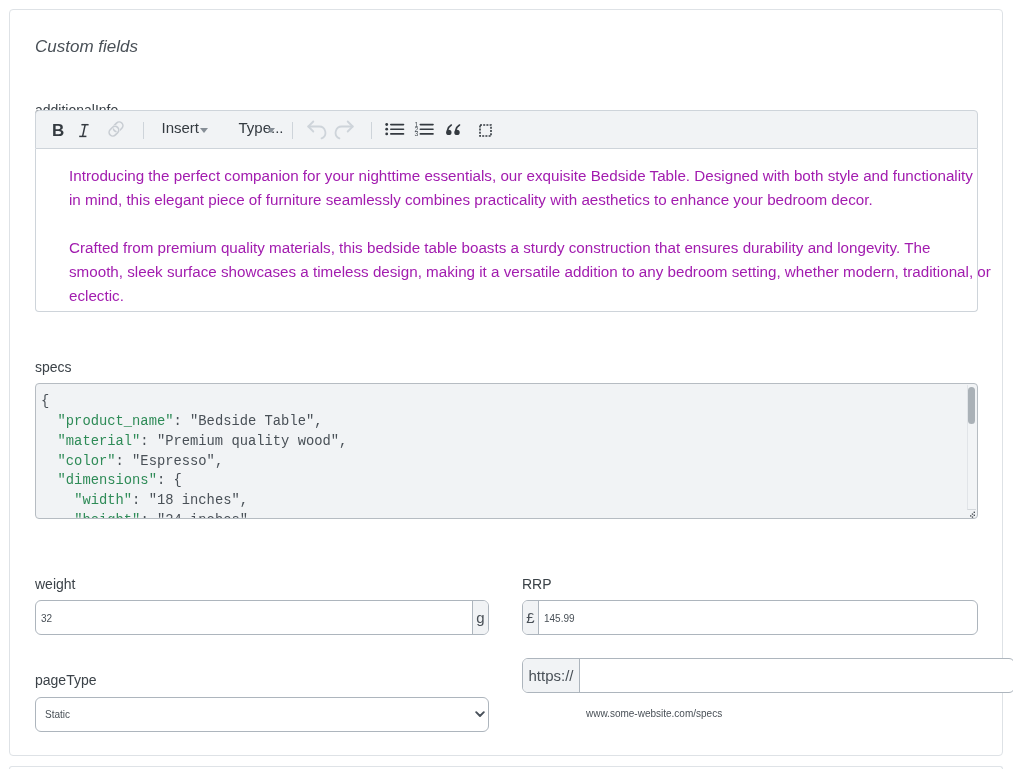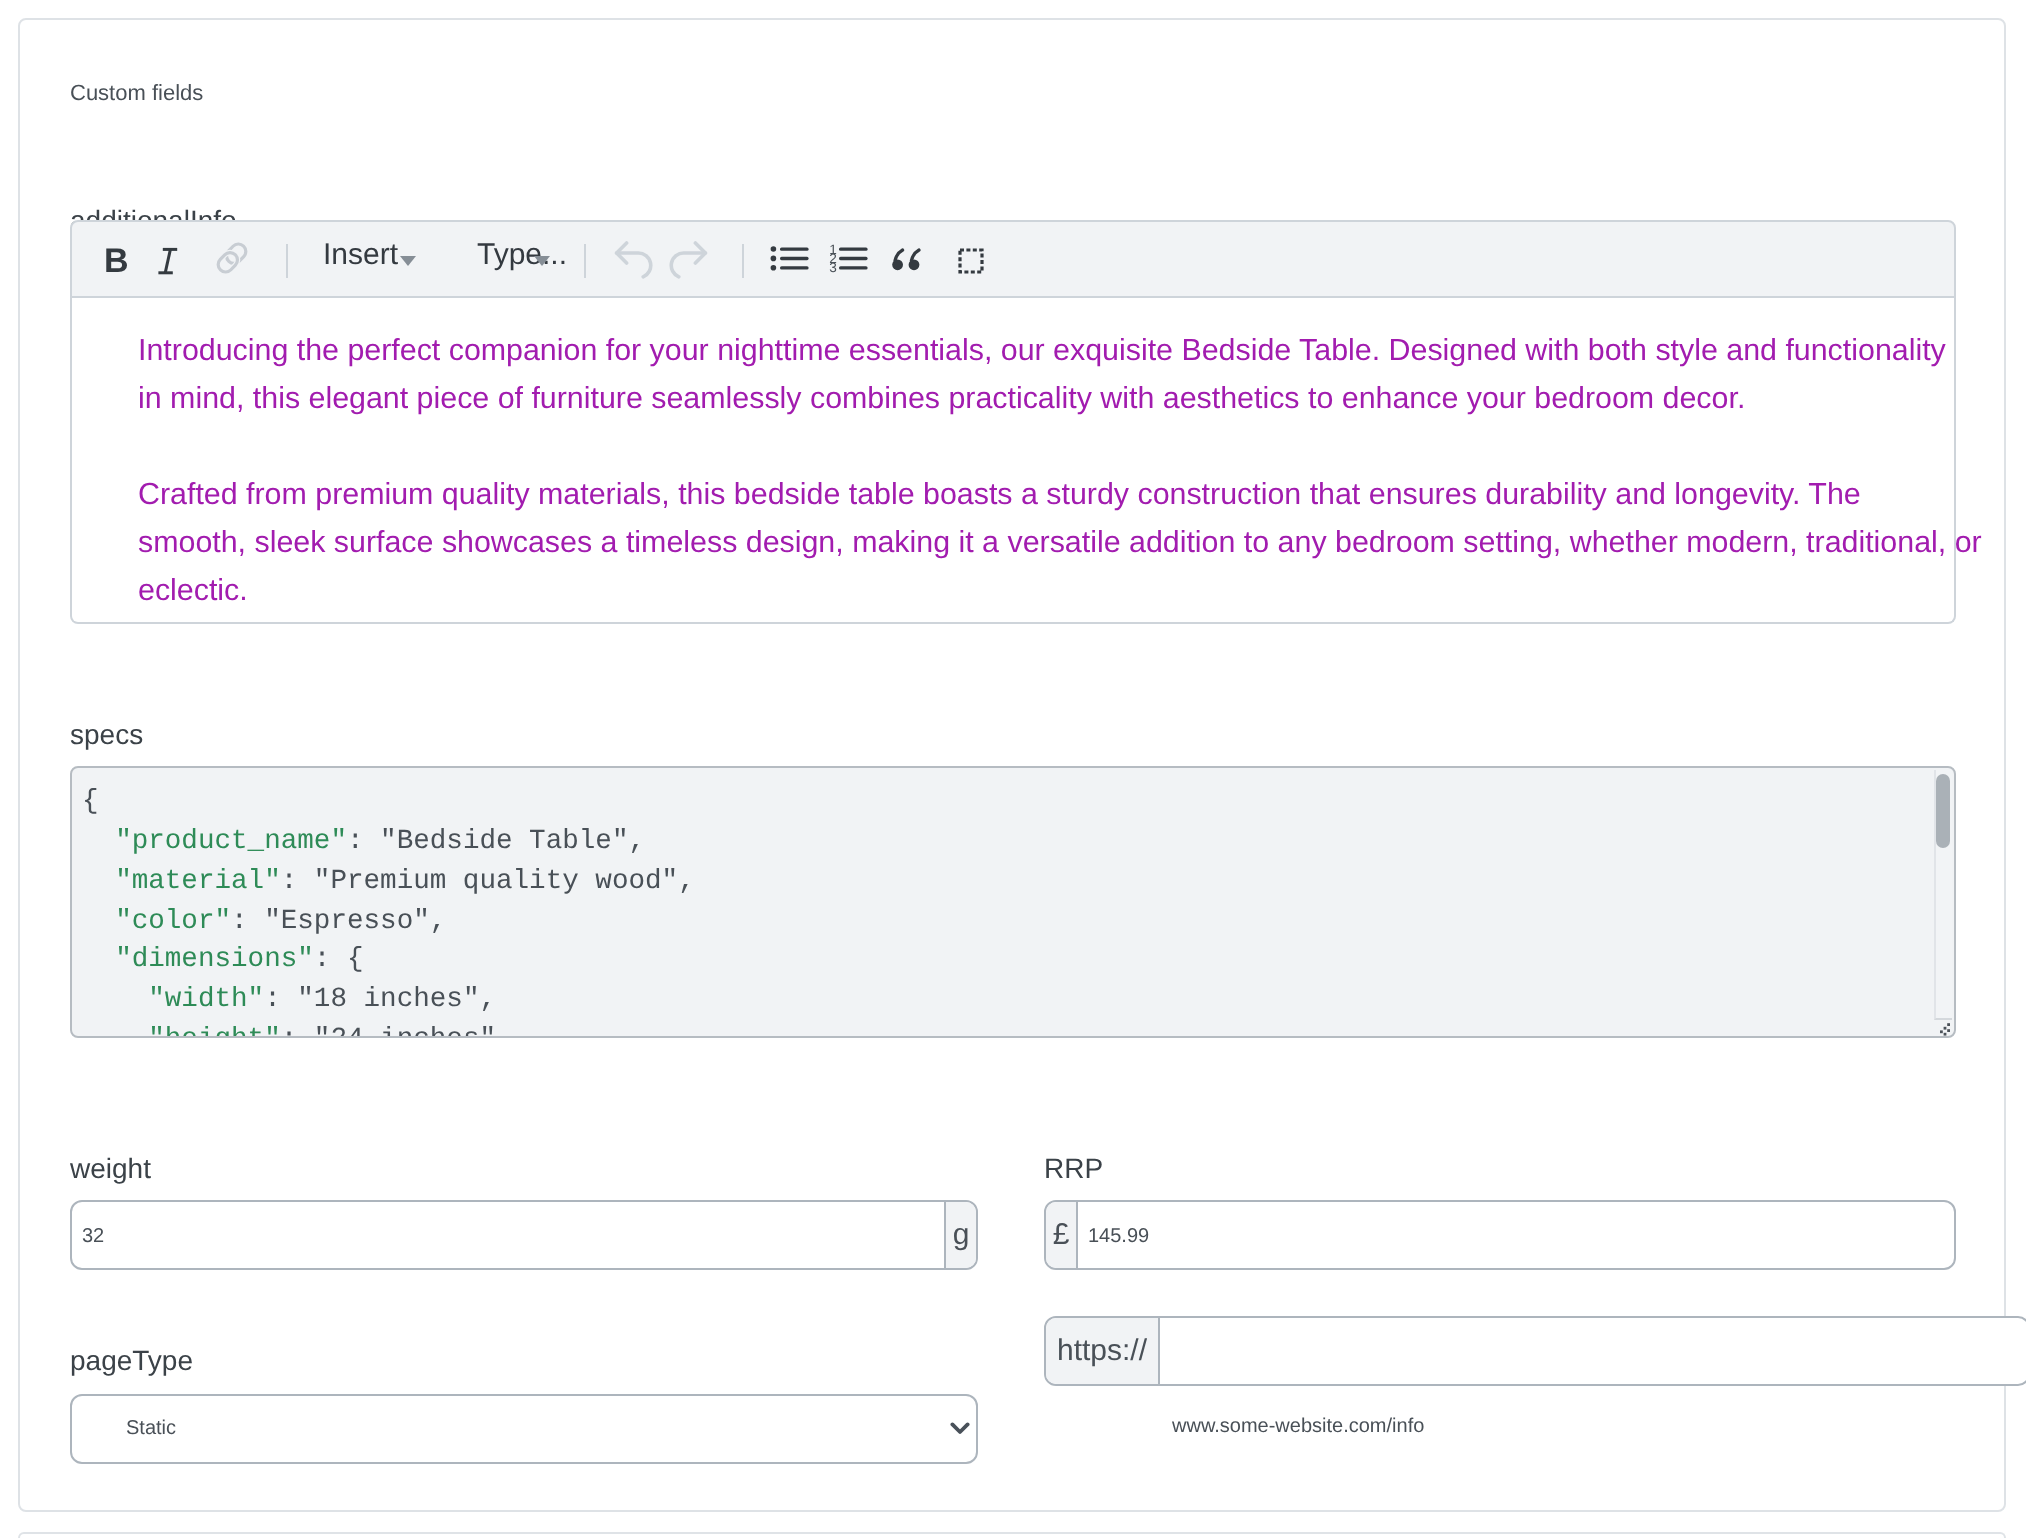--- a/index.html
+++ b/index.html
@@ -3,21 +3,21 @@
 <meta charset="utf-8">
 <style>
 * { margin:0; padding:0; box-sizing:border-box; }
 html,body { width:1013px; height:769px; background:#fff; }
 body { font-family:"Liberation Sans",sans-serif; }
 #page { position:relative; width:1013px; height:769px; overflow:hidden; }
 .abs { position:absolute; }
 
 .card { left:9px; top:9px; width:994px; height:747px; border:1px solid #dee2e6; border-radius:4px; background:#fff; }
 
-#title { left:35px; top:35px; font-size:11px; line-height:24px; color:#495057; }
+#title { left:35px; top:35px; font-size:17px; line-height:24px; color:#495057;font-style:italic; }
 
 .lbl { font-size:14px; line-height:20px; color:#3b4248; }
 
 
 #tb { left:35px; top:110px; width:943px; height:39px; background:#f1f3f5; border:1px solid #ced4da; border-radius:4px 4px 0 0; }
 #ed { left:35px; top:149px; width:943px; height:163px; background:#fff; border:1px solid #ced4da; border-top:none; border-radius:0 0 4px 4px; }
 #edtxt { left:49px; top:164.3px; width:926px; font-size:15.2px; line-height:24px; color:#a21caf; white-space:nowrap;margin-left:20px; }
 #edtxt p { margin:0 0 24px 0; }
 .sep { width:1px; height:17px; background:#ced4da; top:121.5px; }
 .tbt { font-size:15px; line-height:20px; color:#343a40; top:118.3px; }
@@ -38,21 +38,21 @@
 
 #wgroup { left:35px; top:600px; width:454px; height:35px; }
 #wsuffix { right:0; width:16px; border-left:1px solid #adb5bd; border-radius:0 5px 5px 0; }
 #wval { left:41px; top:609px; }
 
 #rgroup { left:522px; top:600px; width:456px; height:35px; }
 #rprefix { left:0; width:16px; border-right:1px solid #adb5bd; border-radius:5px 0 0 5px; }
 #rval { left:544px; top:609px; }
 
 #sel { left:35px; top:697px; width:454px; height:34.5px; }
-#selval { left:63px; top:704.5px; }
+#selval { left:45px; top:704.5px; }
 
 #lgroup { left:522px; top:658px; width:493px; height:34.5px; }
 #lprefix { left:0; width:57px; border-right:1px solid #adb5bd; border-radius:5px 0 0 5px; }
 #lval { left:586px; top:704px; }
 </style>
 </head>
 <body>
 <div id="page">
   <div class="abs card"></div>
   <div class="abs" style="left:9px; top:766px; width:994px; height:3px; border:1px solid #dfe3e7; border-bottom:none; border-radius:4px 4px 0 0; background:#fff;"></div>
@@ -172,14 +172,14 @@
   <div class="abs ctrl" id="sel"></div>
   <div class="abs val" id="selval">Static</div>
   <svg class="abs" style="left:474.5px; top:710.5px;" width="10" height="7" viewBox="0 0 10 7">
     <path d="M1.2 1.2 L5 5 L8.8 1.2" fill="none" stroke="#49515a" stroke-width="1.9" stroke-linecap="round" stroke-linejoin="round"></path>
   </svg>
 
   <div class="abs lbl" style="left:522px; top:670px;">link</div>
   <div class="abs ctrl" id="lgroup">
       <div class="grouplbl" id="lprefix">https://</div>
     </div>
-  <div class="abs val" id="lval">www.some-website.com/info</div>
+  <div class="abs val" id="lval">www.some-website.com/specs</div>
 </div>
 
 </body></html>

